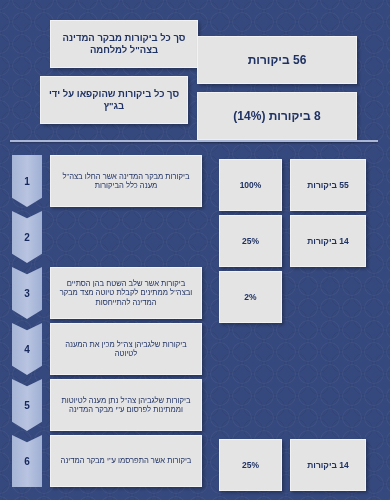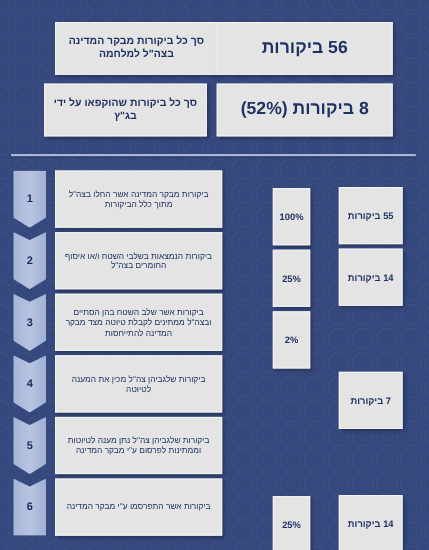--- a/index.html
+++ b/index.html
@@ -55,23 +55,24 @@
   .hdr-label {
     width: 148px;
     height: 48px;
     font-size: 9.5px;
     font-weight: bold;
     padding: 0 5px;
   }
   .hdr-value {
     width: 160px;
     height: 48px;
-    font-size: 16px;
+    font-size: 12px;
     font-weight: bold;
     padding: 2px 5px;
+    margin-top: 16px;
   }
 
   #hdr-label-1 { right: 192px; top: 20px; }
   #hdr-value-1 { right: 33px;  top: 20px; }
   #hdr-label-2 { right: 202px; top: 76px; }
   #hdr-value-2 { right: 33px;  top: 76px; }
 
   
   #divider {
     position: absolute;
@@ -88,32 +89,32 @@
 
   .row-desc {
     width: 152px;
     height: 100%;
     right: 188px;
     top: 0;
     font-size: 7.6px;
     padding: 3px 6px;
   }
   .row-pct {
-    width: 34px;
+    width: 63px;
     height: 100%;
     right: 108px;
-    top: 16px;
+    top: 4px;
     font-size: 8.5px;
     font-weight: bold;
   }
   .row-count {
-    width: 58px;
+    width: 76px;
     height: 100%;
     right: 24px;
-    top: 15px;
+    top: 4px;
     font-size: 8.5px;
     font-weight: bold;
   }
 
   
   .chevron {
     position: absolute;
     right: 348px;
     top: 0;
     width: 30px;
@@ -136,51 +137,49 @@
 
 <div id="bg-pattern"></div>
 
 <div id="page">
 
   <div>
     <div class="card hdr-label" id="hdr-label-1">סך כל ביקורות מבקר המדינה בצה"ל למלחמה</div>
     <div class="card hdr-value" id="hdr-value-1">56 ביקורות</div>
 
     <div class="card hdr-label" id="hdr-label-2">סך כל ביקורות שהוקפאו על ידי בג"ץ</div>
-    <div class="card hdr-value" id="hdr-value-2">8 ביקורות (52%)</div>
+    <div class="card hdr-value" id="hdr-value-2">8 ביקורות (14%)</div>
   </div>
 
   <div id="divider"></div>
 
   <div>
 
     <div class="row" style="top:155px;">
       <div class="chevron first">1</div>
-      <div class="card row-desc">ביקורות מבקר המדינה אשר החלו בצה"ל מתוך כלל הביקורות</div>
+      <div class="card row-desc">ביקורות מבקר המדינה אשר החלו בצה"ל מענה כלל הביקורות</div>
       <div class="card row-pct">100%</div>
       <div class="card row-count">55 ביקורות</div>
     </div>
 
     <div class="row" style="top:211px;">
       <div class="chevron">2</div>
-      <div class="card row-desc">ביקורות הנמצאות בשלבי השטח ו/או איסוף החומרים בצה"ל</div>
       <div class="card row-pct">25%</div>
       <div class="card row-count">14 ביקורות</div>
     </div>
 
     <div class="row" style="top:267px;">
       <div class="chevron">3</div>
       <div class="card row-desc">ביקורות אשר שלב השטח בהן הסתיים ובצה"ל ממתינים לקבלת טיוטה מצד מבקר המדינה להתייחסות</div>
       <div class="card row-pct">2%</div>
     </div>
 
     <div class="row" style="top:323px;">
       <div class="chevron">4</div>
       <div class="card row-desc">ביקורות שלגביהן צה"ל מכין את המענה לטיוטה</div>
-      <div class="card row-count">7 ביקורות</div>
     </div>
 
     <div class="row" style="top:379px;">
       <div class="chevron">5</div>
       <div class="card row-desc">ביקורות שלגביהן צה"ל נתן מענה לטיוטות וממתינות לפרסום ע"י מבקר המדינה</div>
     </div>
 
     <div class="row" style="top:435px;">
       <div class="chevron last">6</div>
       <div class="card row-desc">ביקורות אשר התפרסמו ע"י מבקר המדינה</div>

